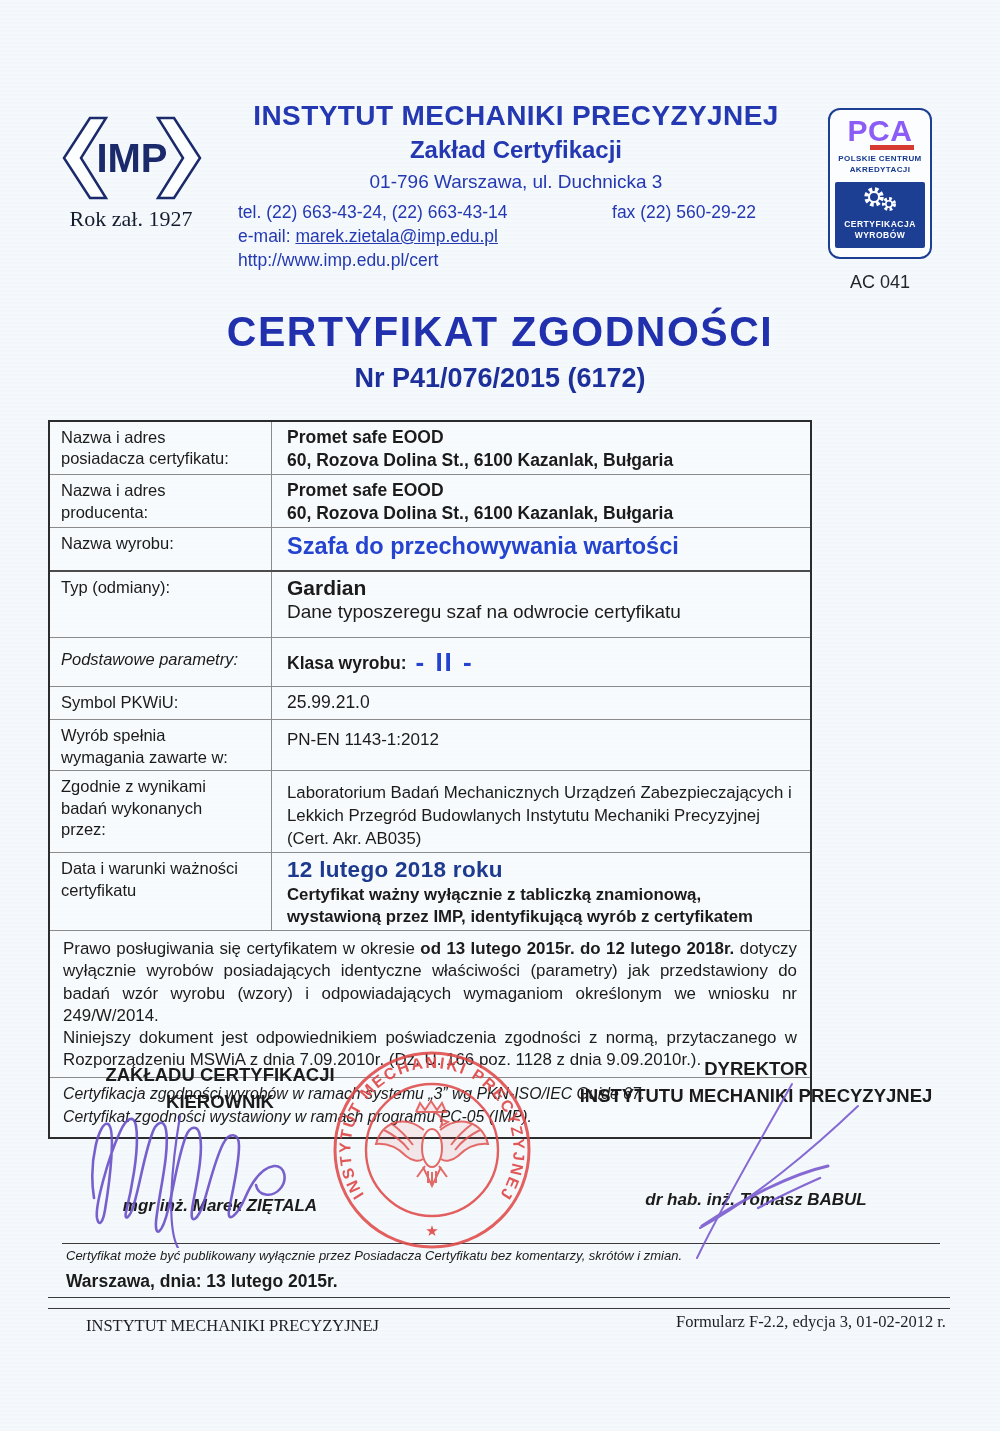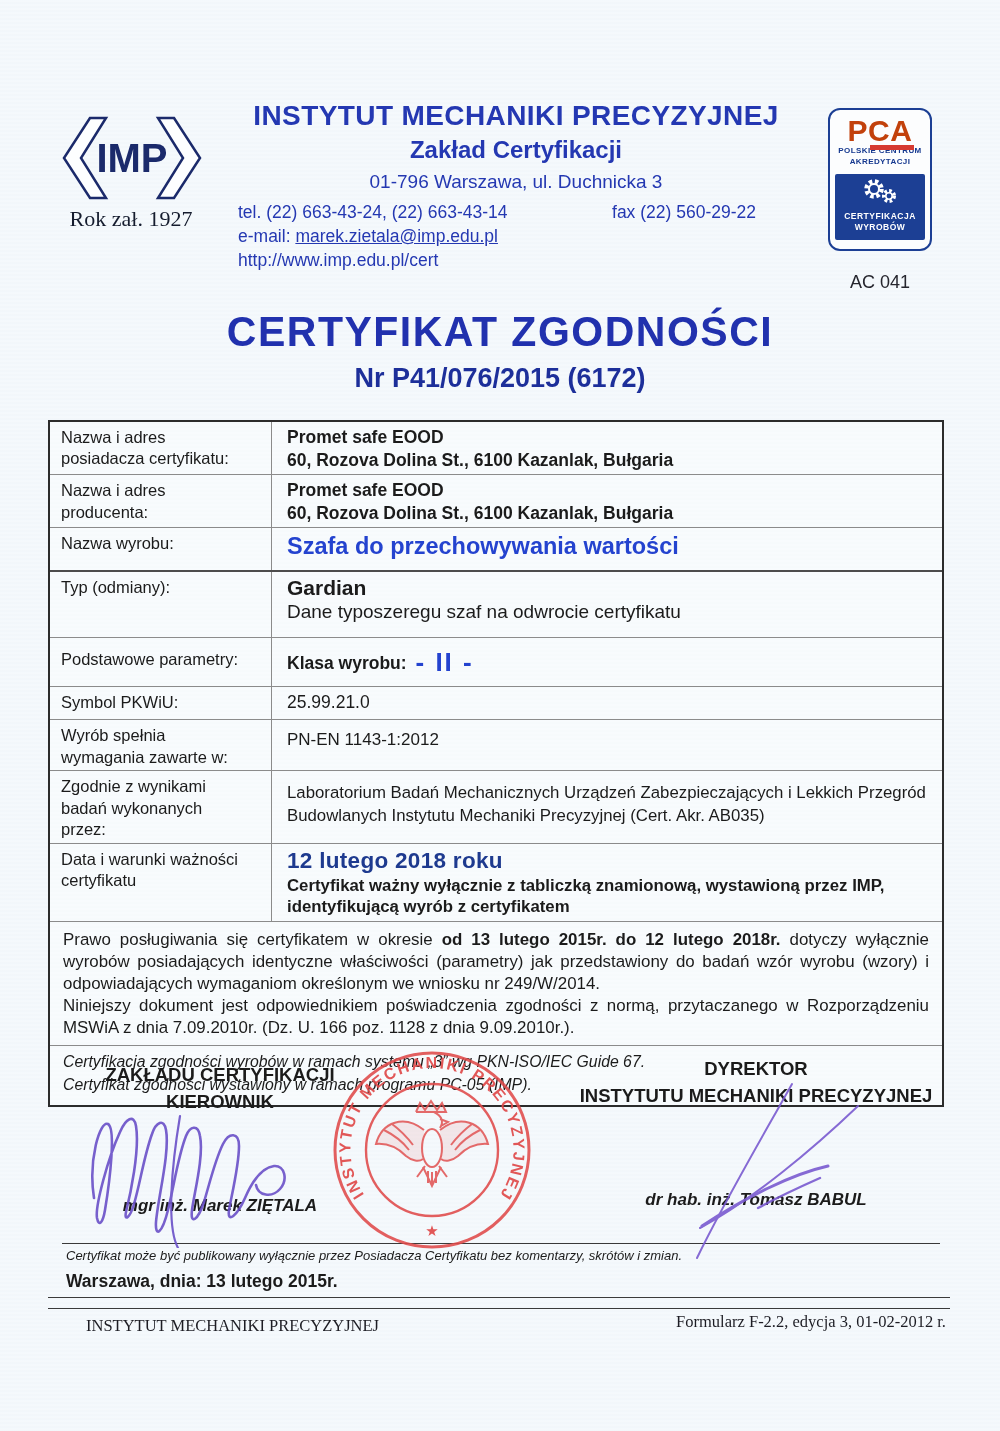--- a/index.html
+++ b/index.html
@@ -19,49 +19,49 @@
   .inst-name{font-size:28px;font-weight:bold;text-align:center;letter-spacing:.4px;}
   .dept-name{font-size:24px;font-weight:bold;text-align:center;margin-top:4px;}
   .addr{font-size:19px;text-align:center;margin-top:7px;}
   .tel-row{display:flex;justify-content:space-between;margin-top:9px;
     padding-left:26px;padding-right:64px;font-size:17.5px;}
   .mail-row{margin-top:3px;padding-left:26px;font-size:17.5px;}
   .mail-row a{color:#2438b2;}
   .web-row{margin-top:3px;padding-left:26px;font-size:17.5px;}
   .pca{position:absolute;left:828px;top:108px;width:104px;border:2.5px solid #1c3f94;
     border-radius:12px;background:#fcfdfe;padding:6px 5px 9px;box-sizing:border-box;text-align:center;}
-  .pca-word{font-size:30px;line-height:30px;font-weight:800;color:#c2410c;letter-spacing:.5px;position:relative;display:inline-block;}
+  .pca-word{font-size:30px;line-height:30px;font-weight:800;color:#8b5cf6;letter-spacing:.5px;position:relative;display:inline-block;}
   .pca-underline{position:absolute;right:-2px;bottom:-4px;width:44px;height:5px;background:#d63a31;}
-  .pca-sub{margin-top:0;font-size:8px;font-weight:bold;color:#15388f;letter-spacing:.4px;line-height:1.35;}
+  .pca-sub{margin-top:8px;font-size:8px;font-weight:bold;color:#15388f;letter-spacing:.4px;line-height:1.35;}
   .pca-box{margin-top:6px;background:#1c3f94;border-radius:2px;padding:5px 2px 6px;color:#fff;}
   .pca-box-txt{font-size:8.5px;font-weight:bold;letter-spacing:.5px;line-height:1.4;margin-top:2px;}
   .ac{position:absolute;left:828px;top:272px;width:104px;text-align:center;font-size:18px;color:#26262e;}
   
   .title-wrap{position:absolute;left:0;top:308px;width:1000px;text-align:center;}
   .cert-title{font-size:41px;font-weight:900;color:#2131ae;letter-spacing:1.5px;
     transform:scaleY(1.05);}
   .cert-no{font-size:27px;font-weight:bold;color:#1d2f9a;margin-top:8px;}
   
-  .cert-table{position:absolute;left:48px;top:420px;width:896px;border:2px solid #2c2c2c;
+  .cert-table{position:absolute;left:48px;top:420px;width:764px;border:2px solid #2c2c2c;
     box-sizing:border-box;background:rgba(255,255,255,.35);}
   .t-row{display:flex;border-bottom:1px solid #8b8b8b;box-sizing:border-box;}
   .t-row:last-child{border-bottom:none;}
   .t-label{width:222px;flex:0 0 222px;border-right:1px solid #8b8b8b;padding:5px 6px 2px 11px;
     font-size:16.5px;line-height:1.3;box-sizing:border-box;}
   .t-value{flex:1;padding:4px 12px 2px 15px;box-sizing:border-box;}
   .v-bold{font-size:17.5px;font-weight:bold;line-height:1.32;}
   .r1{min-height:49px;} .r2{min-height:49px;}
   .r3{min-height:44px;border-bottom:2.5px solid #4c4c4c;}
   .r3 .t-value{padding-top:5px;}
   .product-name{font-size:23.5px;font-weight:bold;color:#2443cf;}
   .r4{min-height:66px;}
   .type-name{font-size:21px;font-weight:bold;}
   .type-sub{font-size:19px;margin-top:1px;}
   .r5{min-height:49px;}
-  .r5 .t-label{padding-top:11px;}
+  .r5 .t-label{padding-top:11px;font-style:italic;}
   .r5 .t-value{padding-top:9px;}
   .klasa-label{font-size:17.5px;font-weight:bold;}
   .klasa-value{font-size:26px;font-weight:800;color:#2443cf;letter-spacing:2px;vertical-align:-2px;}
   .r6{min-height:33px;}
   .r6 .t-value{font-size:17.5px;padding-top:5px;}
   .r7{min-height:41px;}
   .r7 .t-value{font-size:17px;padding-top:10px;}
   .r8{min-height:66px;}
   .r8 .t-value{font-size:16.8px;line-height:1.35;padding-top:11px;}
   .r9{min-height:78px;}

